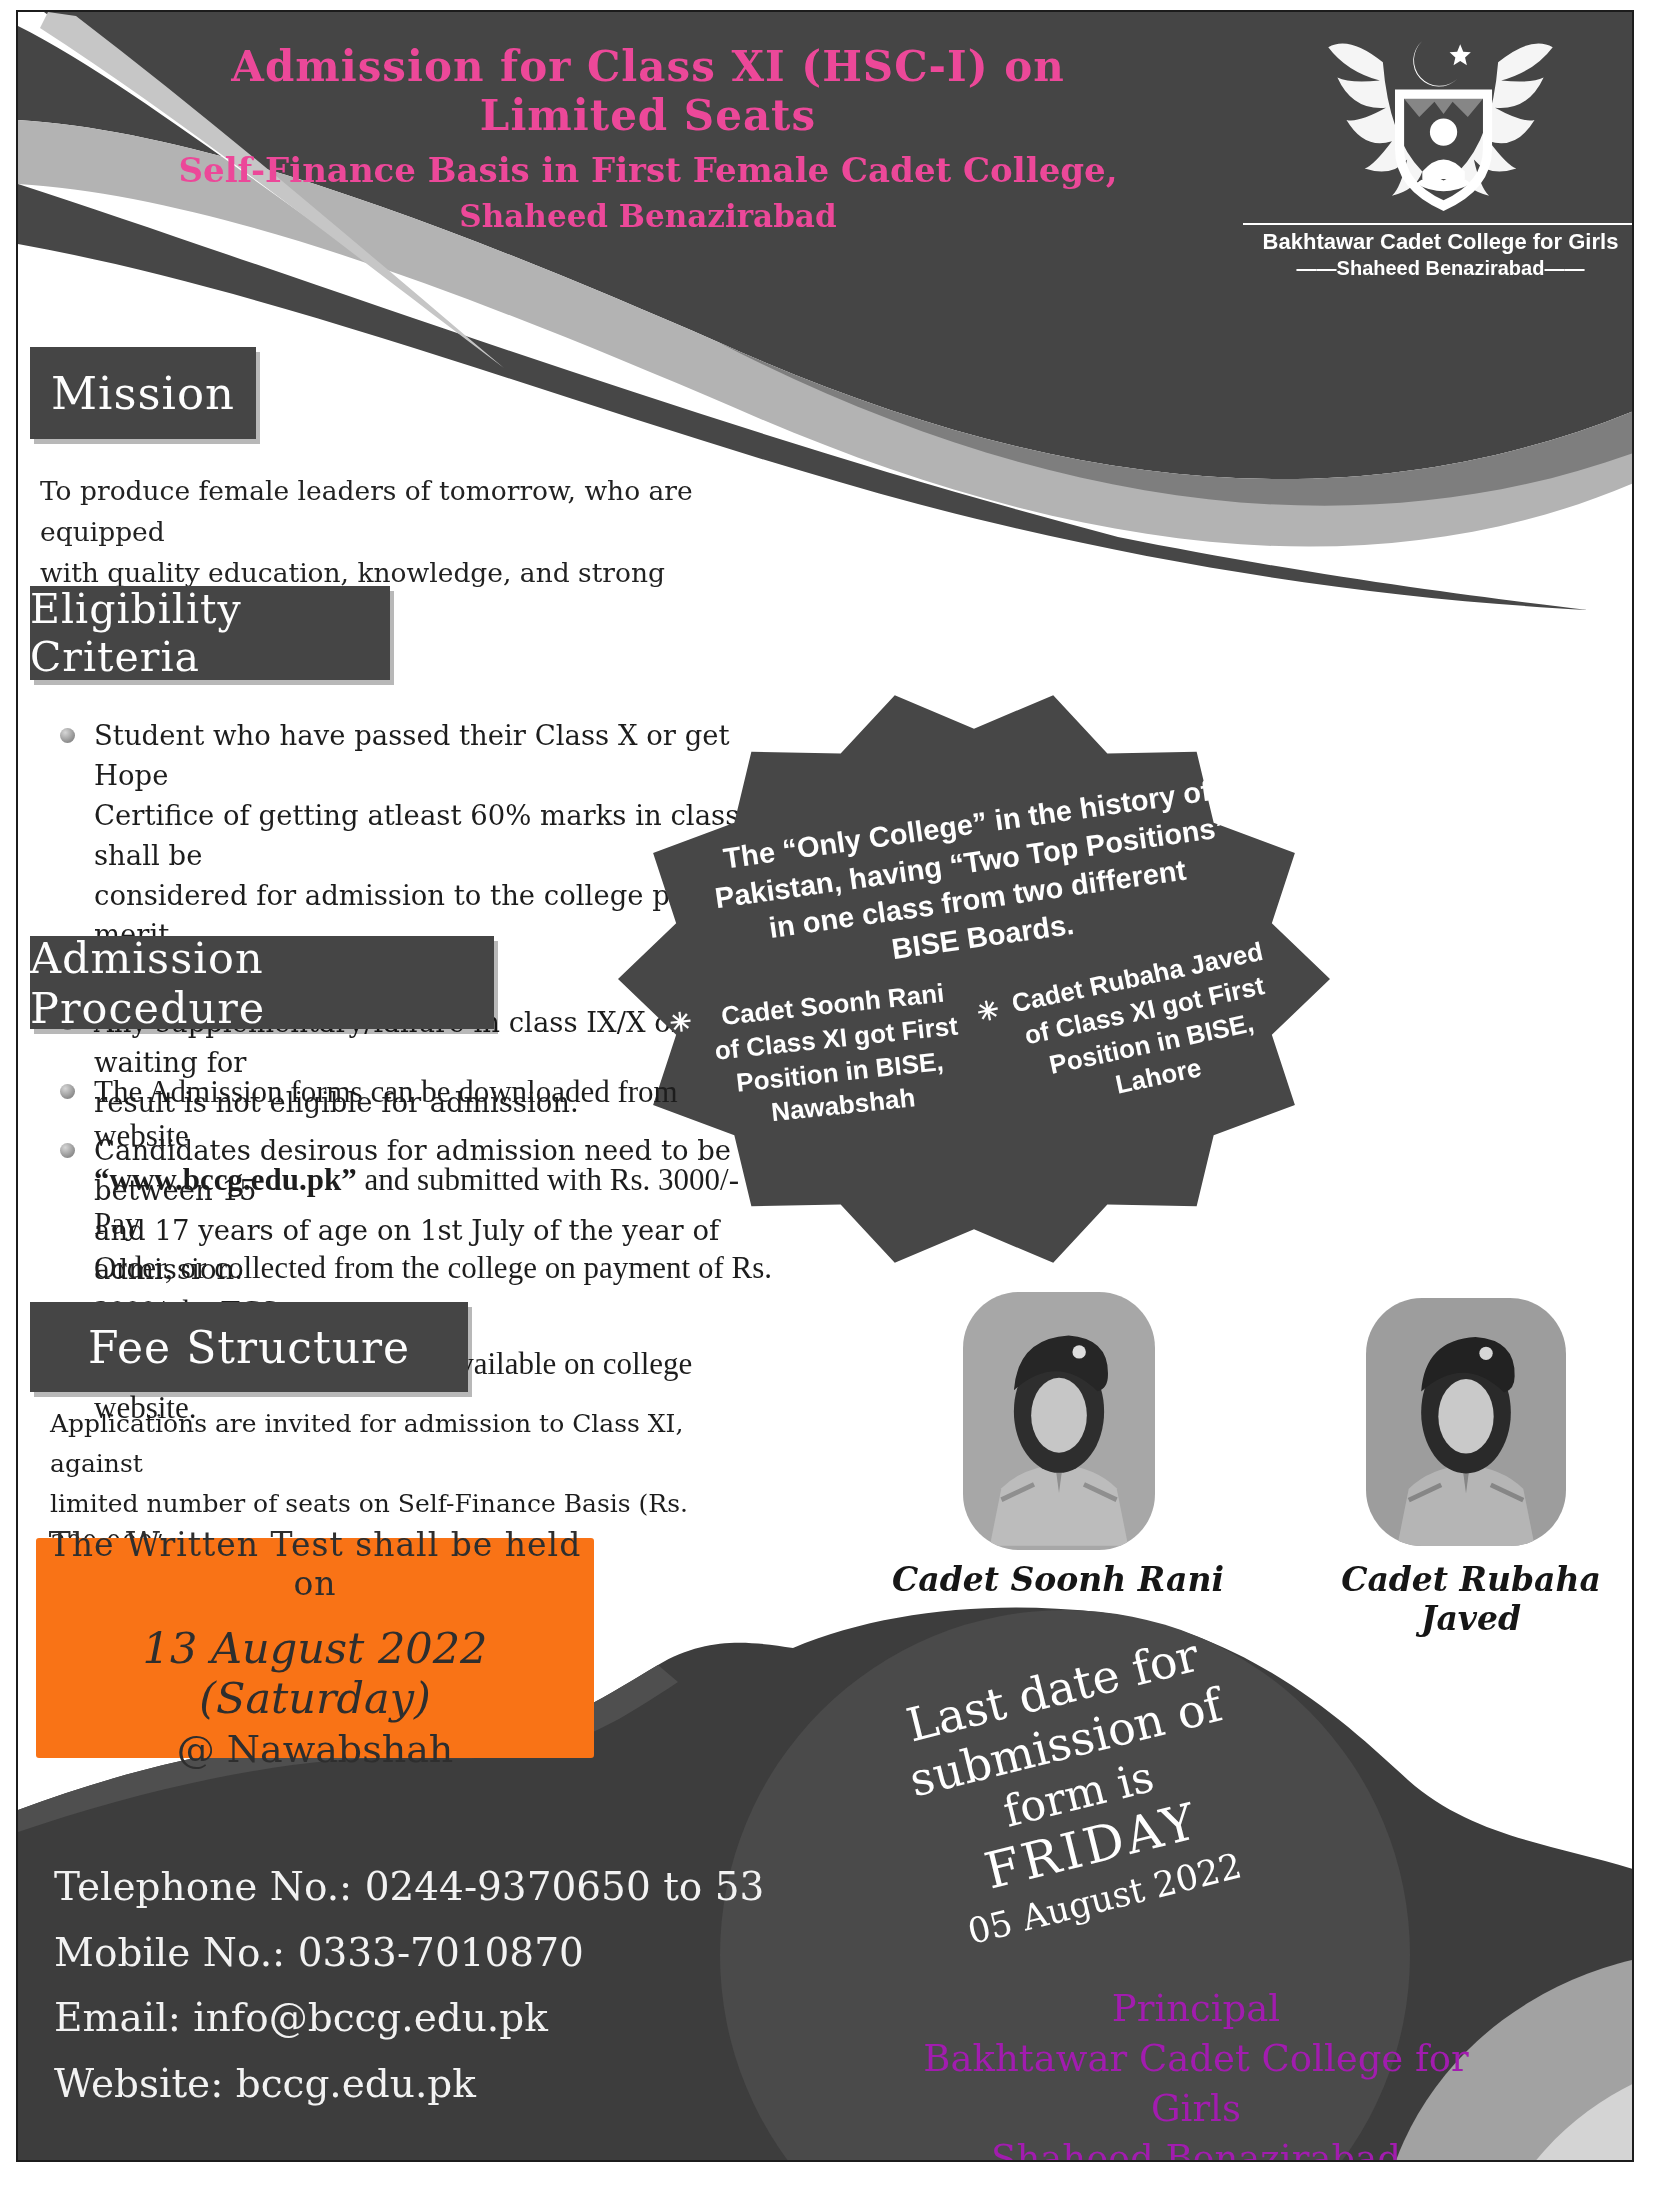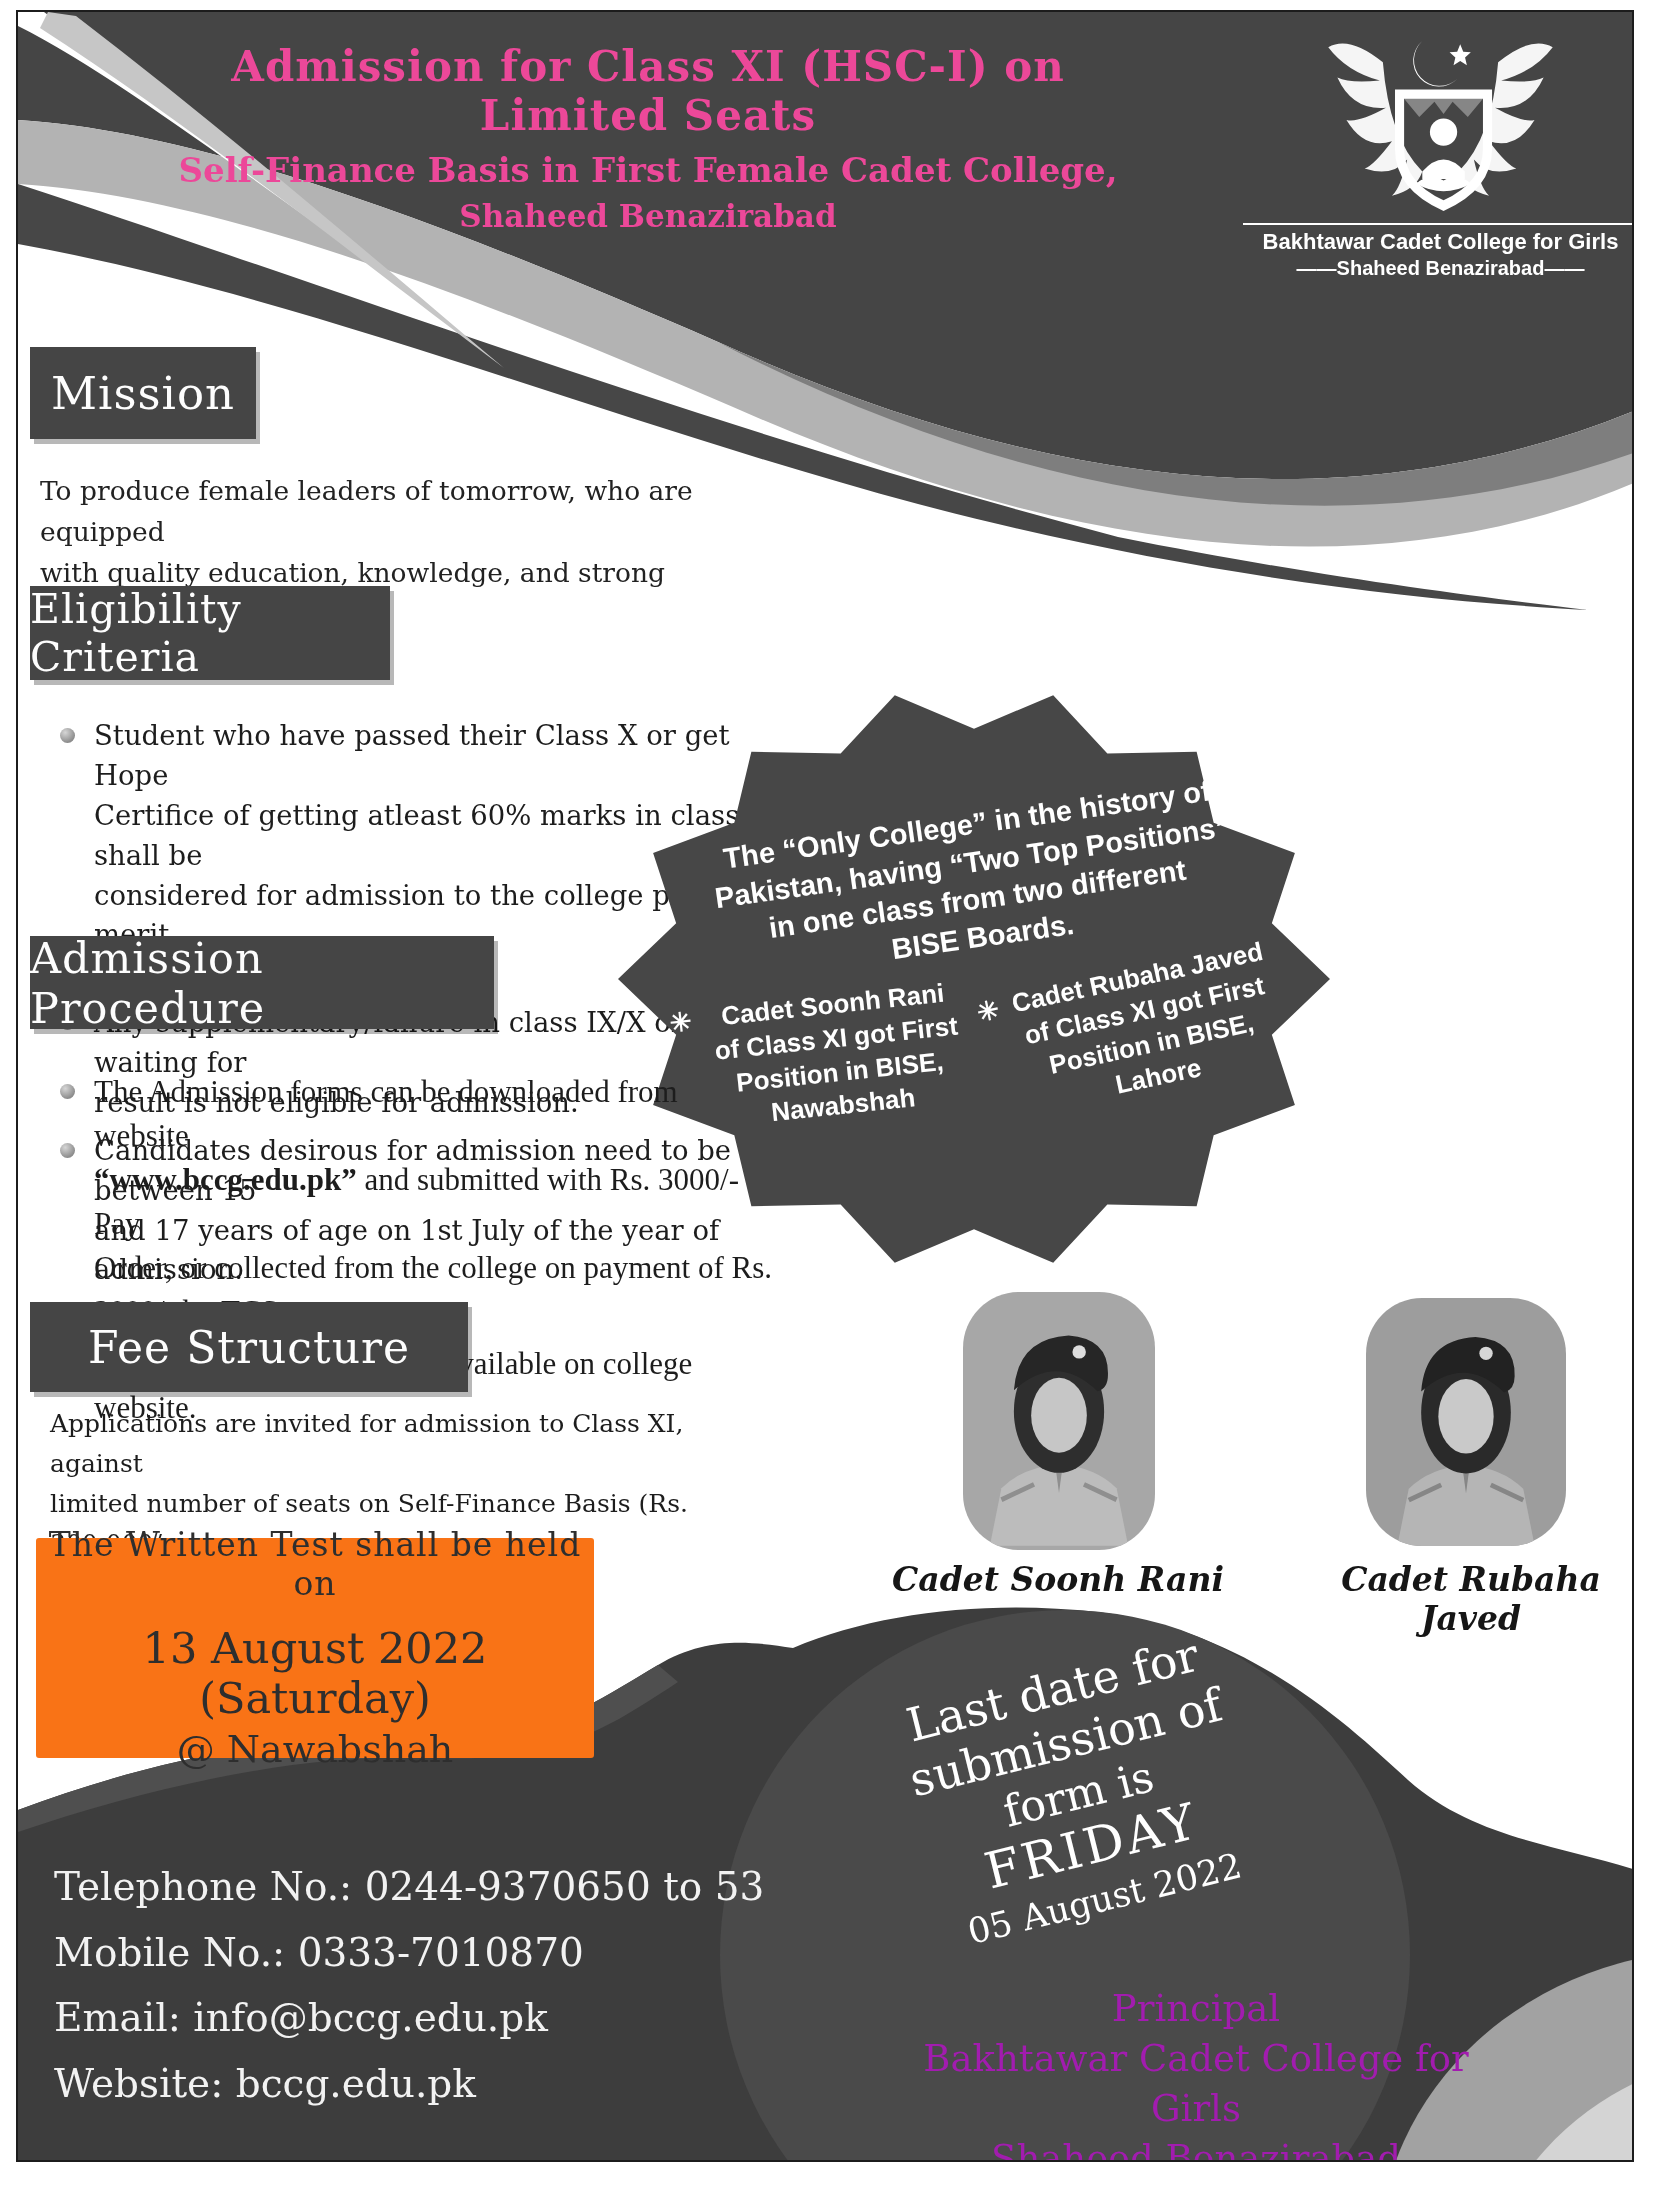--- a/index.html
+++ b/index.html
@@ -41,21 +41,21 @@
             font-size:31px;line-height:1.42;}
   .adm-list li .dot{top:14px;}
   .site-bold{font-weight:bold;}
   .fee-text{left:32px;top:1392px;width:700px;font-size:25px;line-height:1.6;color:#1d1d1d;z-index:2;}
 
   
   .written-box{left:18px;top:1526px;width:558px;height:220px;background:#f97316;border-radius:3px;
      z-index:3;display:flex;flex-direction:column;align-items:center;justify-content:center;
      color:#2e2e2e;text-align:center;}
   .wt1{font-size:33px;letter-spacing:1px;}
-  .wt2{font-size:43px;margin-top:20px;}
+  .wt2{font-size:43px;margin-top:20px;font-style:italic;}
   .wt3{font-size:38px;margin-top:4px;text-align:right;}
 
   
   .badge-wrap{left:600px;top:676px;width:712px;height:582px;z-index:2;}
   .badge-svg{position:absolute;left:0;top:0;}
   .badge-headline{position:absolute;left:62px;top:118px;width:590px;text-align:center;color:#fff;
      font-family:"Liberation Sans",sans-serif;font-weight:bold;font-size:29px;line-height:1.3;
      transform:rotate(-8deg);}
   .badge-col{position:absolute;color:#fff;font-family:"Liberation Sans",sans-serif;font-weight:bold;
      font-size:26px;line-height:1.3;text-align:center;}

